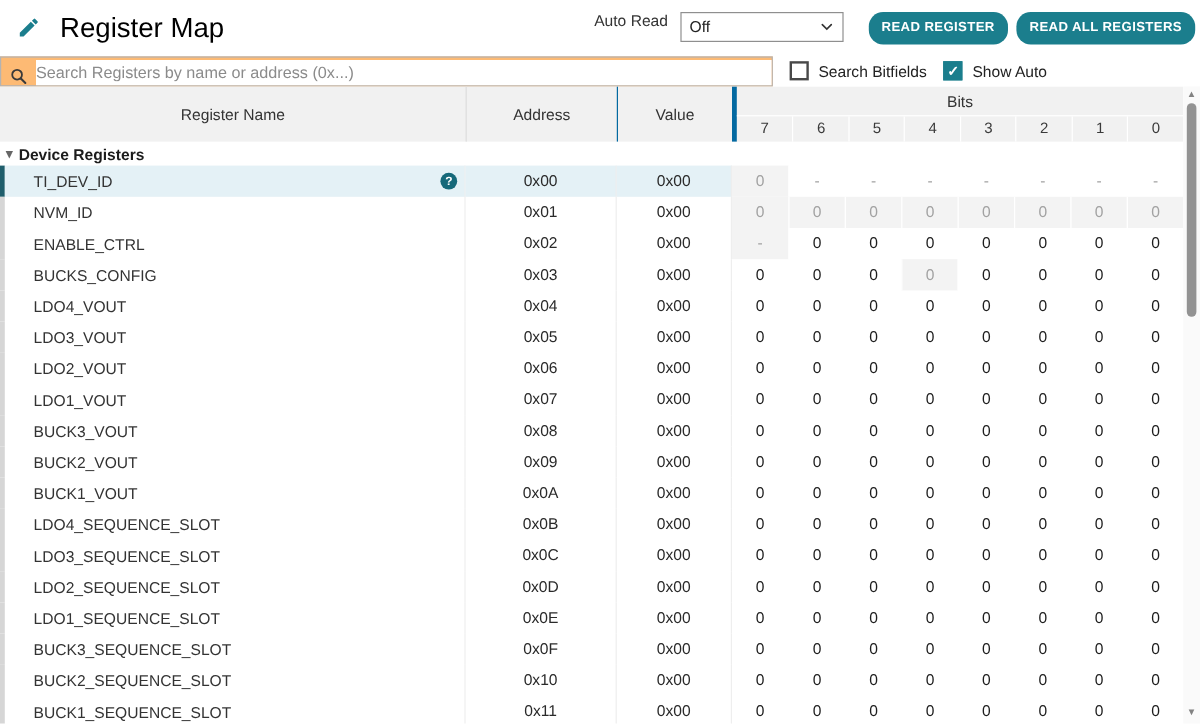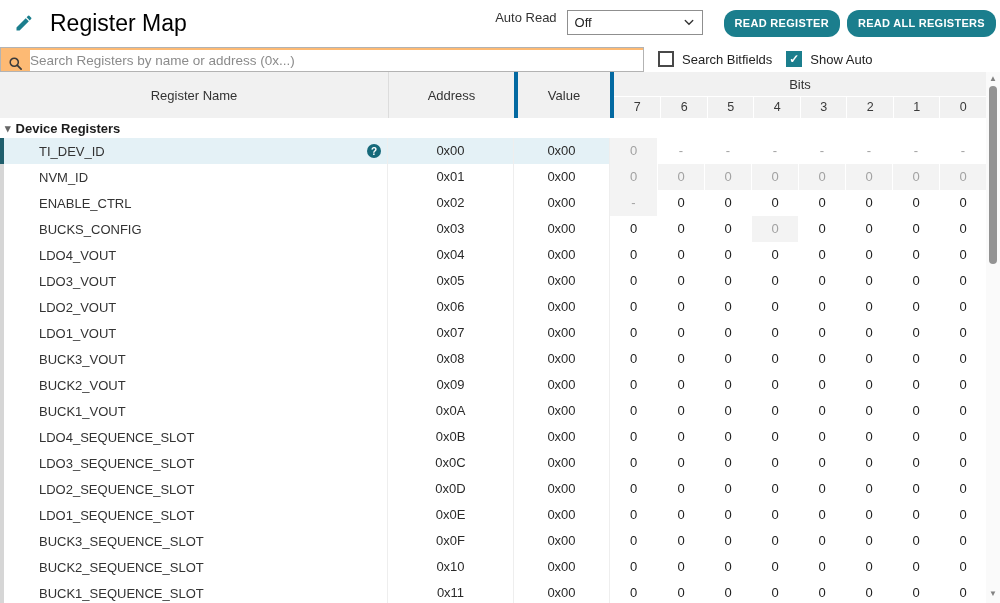--- a/index.html
+++ b/index.html
@@ -35,36 +35,36 @@
   .cb.checked .mark { display:block; }
   .cb-label { font-size:13px; color:#222; margin-left:8px; white-space:nowrap; }
   .cb-wrap { display:flex; align-items:center; margin-left:14px;text-align:right; }
 
   
   .table-area { position:absolute; top:72px; left:0; width:986px; bottom:0; overflow:hidden; }
   .thead { height:46px; background:#f1f1f1; display:flex; font-size:13px; color:#333; }
   .hcell { display:flex; align-items:center; justify-content:center; }
   .h-name { width:388px; }
   .h-addr { width:126px; border-left:1px solid #dcdcdc; }
-  .h-value { width:96px; border-left:4px solid #0369a1; }
+  .h-value { width:96px; border-left:1px solid #0369a1; }
   .h-bits { width:376px; border-left:4px solid #0369a1; display:flex; flex-direction:column; }
   .bits-label { height:25px; display:flex; align-items:center; justify-content:center;
                 border-bottom:1px solid #fff; }
   .bit-nums { display:flex; flex:1; }
   .bit-num { width:47px; text-align:center; font-size:12.5px; color:#3a3a3a;
              line-height:20px; border-left:1px solid #fff; }
   .bit-num:first-child { border-left:none; }
 
   .group-row { height:20px; display:flex; align-items:center; padding-left:5px;
                font-size:13px; font-weight:bold; color:#1c1c1c; cursor:pointer; }
   .caret { color:#666; font-size:11px; margin-right:5px; }
 
   .reg-row { height:26px; display:flex; cursor:pointer; }
   .gutter { width:4px; background:#d6d6d6; flex:0 0 auto; }
-  .cell-name { width:384px; display:flex; align-items:center; padding-left:35px;
+  .cell-name { width:384px; display:flex; align-items:center; padding-left:24px;
                font-size:13px; color:#333; border-right:1px solid #eee; }
   .cell-addr { width:126px; text-align:center; line-height:26px; font-size:13px;
                border-right:1px solid #eee; color:#2a2a2a; }
   .cell-value { width:96px; text-align:center; line-height:26px; font-size:13px;
                 border-right:1px solid #eee; color:#2a2a2a; }
   .bit-cells { display:flex; width:376px; }
   .bit { width:47px; text-align:center; line-height:26px; font-size:13px;
          border-left:1px solid #fff; }
   .bit:first-child { border-left:none; }
   .bit.rw { color:#1d1d1d; }

